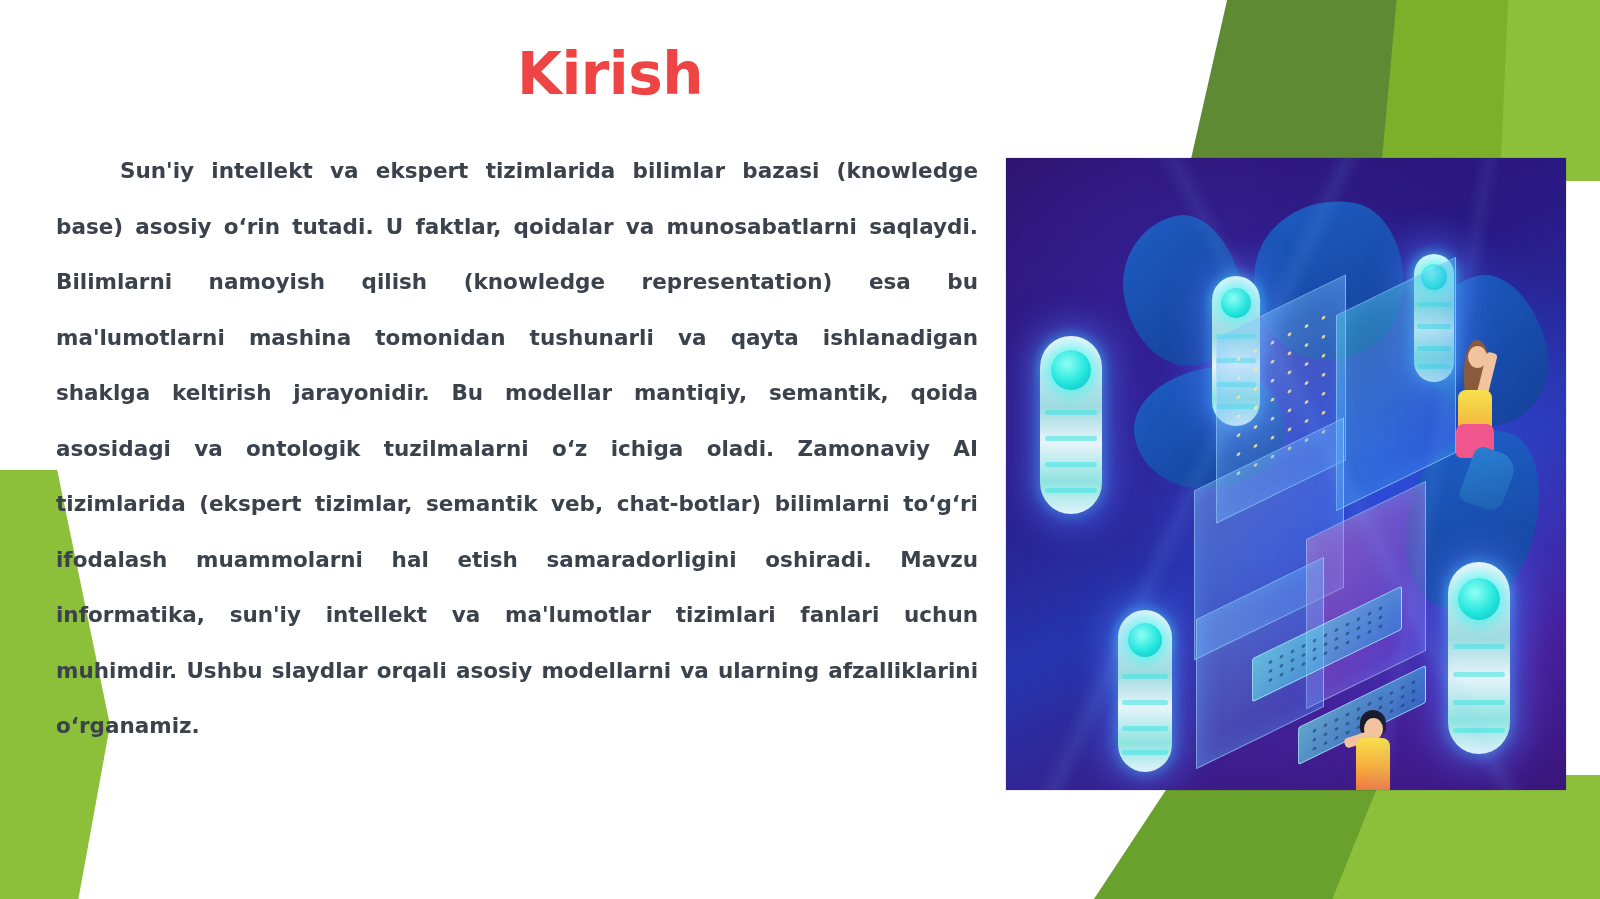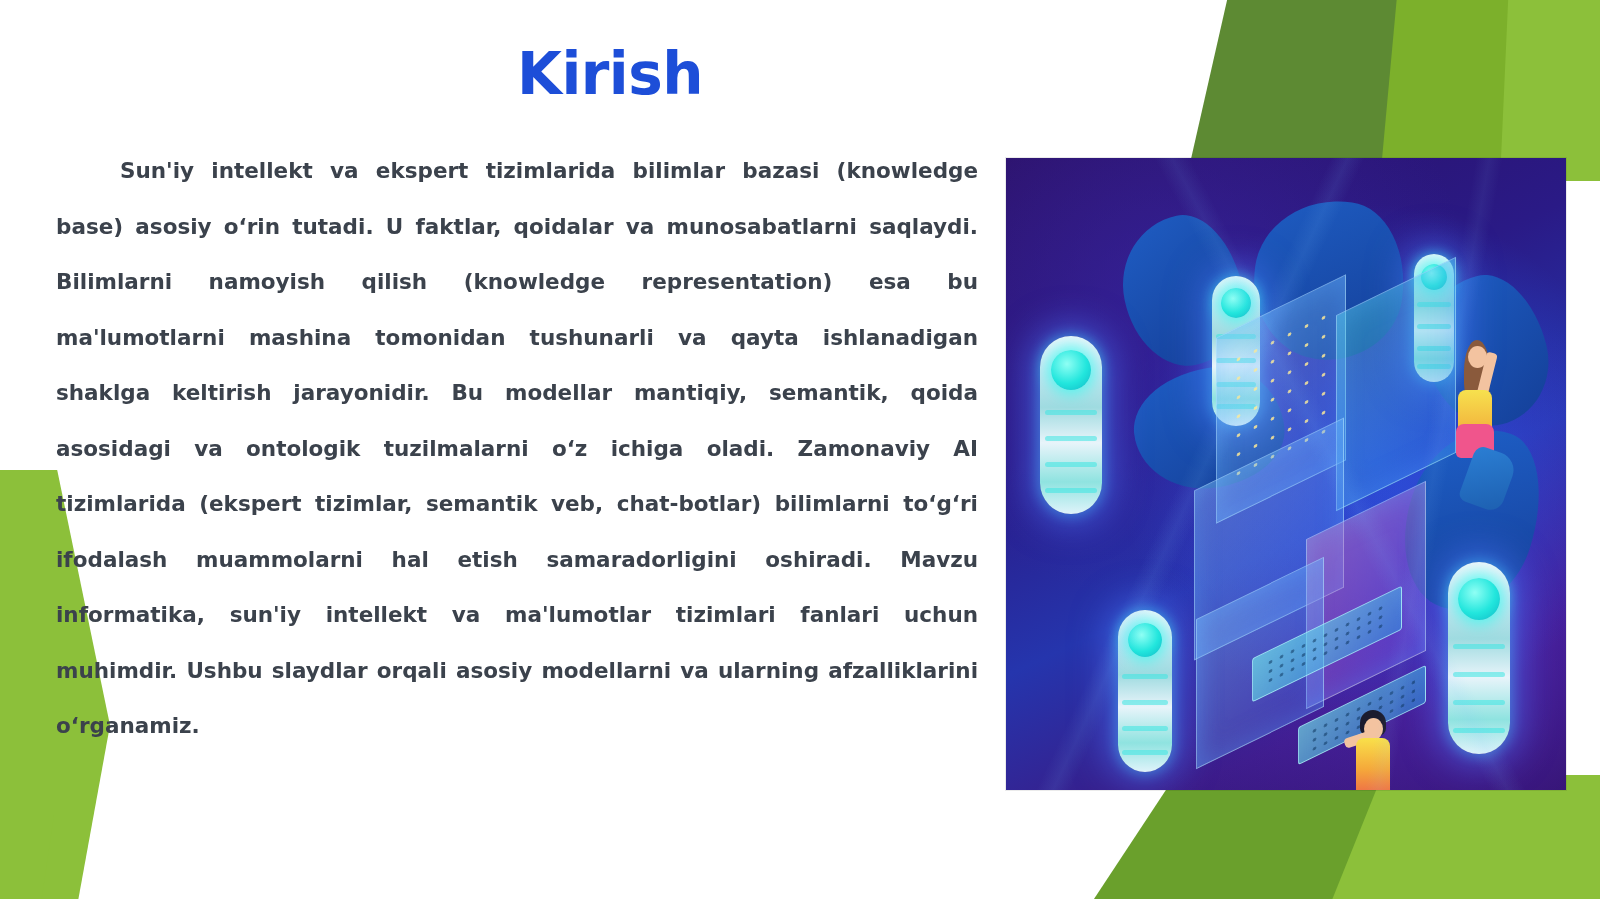--- a/index.html
+++ b/index.html
@@ -64,21 +64,21 @@
     clip-path: polygon(0% 0%, 100% 0%, 78% 100%, 0% 100%);
   }
 
   
   .title {
     position:absolute;
     top:40px; left:0; width:1220px;
     text-align:center;
     font-size:58px;
     font-weight:bold;
-    color:#1d4ed8;
+    color:#ef4444;
     letter-spacing:-0.5px;
     font-family:"DejaVu Sans", sans-serif;
   }
 
   
   .body-text {
     position:absolute;
     top:143px; left:56px;
     width:922px;
     font-size:21.5px;

